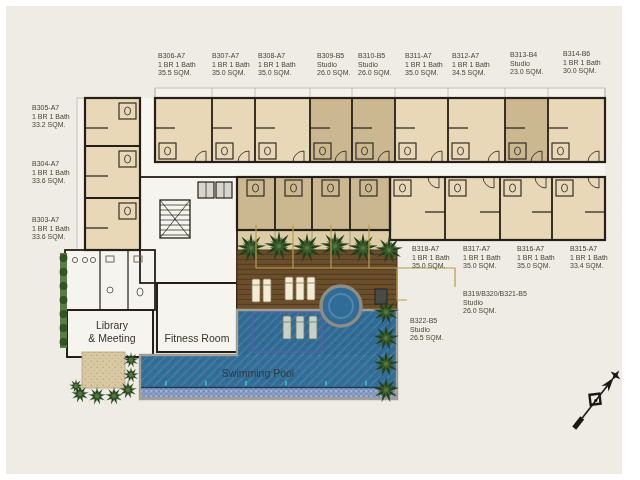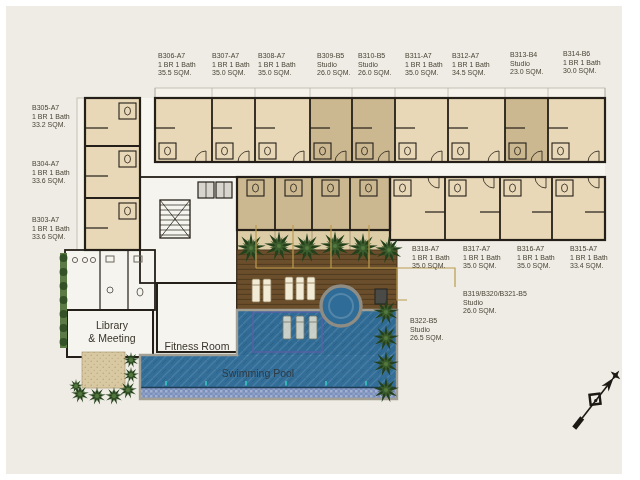--- a/index.html
+++ b/index.html
@@ -389,21 +389,21 @@
  <rect x="-5" y="-3" width="10" height="10" transform="rotate(45)" fill="none" stroke-width="2.4"></rect>
  <circle cx="0" cy="2" r="1.6" stroke="none"></circle>
       </g>
     </svg>
 
   <div id="labels">
     <div class="room-label" style="left:112px;top:331px;">
       <span>Library</span><br>
       <span>&amp; Meeting</span>
     </div>
-    <div class="room-label" style="left:197px;top:346px;">Fitness Room</div>
+    <div class="room-label" style="left:197px;top:338px;">Fitness Room</div>
     <div class="room-label pool-label" style="left:258px;top:373px;text-align:center;">Swimming Pool</div>
   <div class="u-label" style="left: 158px; top: 52px;">
         <span>B306-A7</span>
         <span>1 BR 1 Bath</span>
         <span>35.5 SQM.</span>
       </div>
       <div class="u-label" style="left: 212px; top: 52px;">
         <span>B307-A7</span>
         <span>1 BR 1 Bath</span>
         <span>35.0 SQM.</span>

